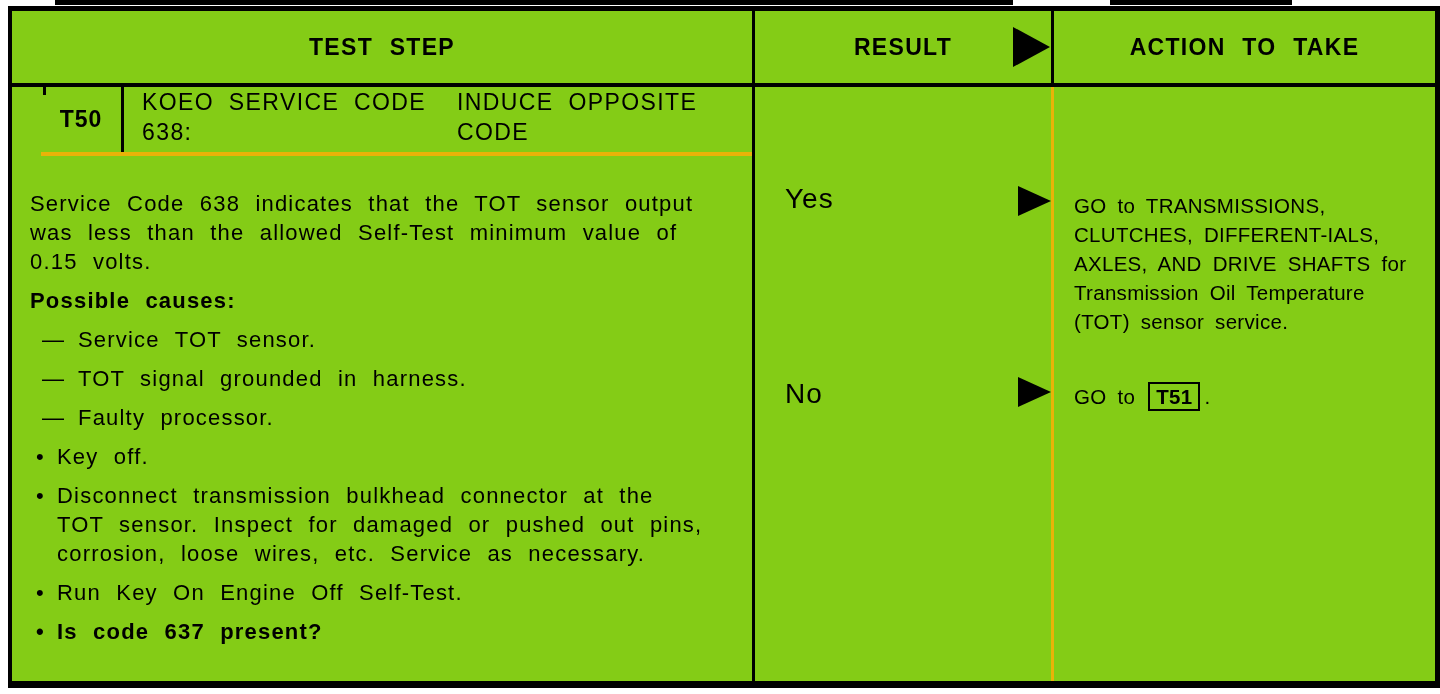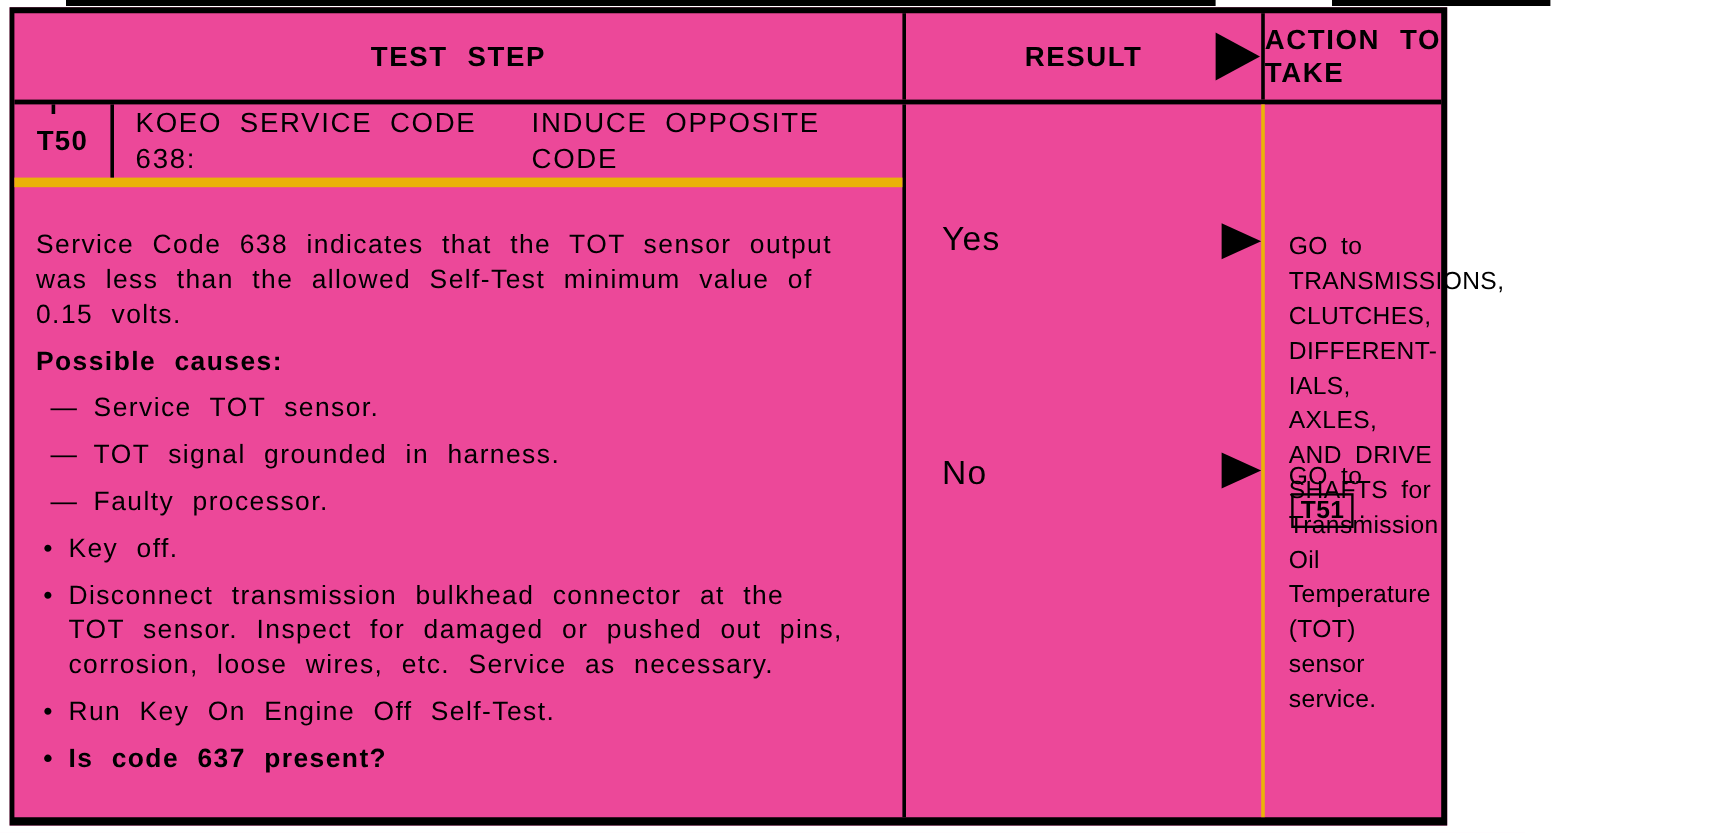--- a/index.html
+++ b/index.html
@@ -7,22 +7,22 @@
   .page {
     position:relative; width:1440px; height:694px; background:#ffffff;
     font-family:"Liberation Sans", sans-serif; color:#000; overflow:hidden;
   }
   .artifact { position:absolute; background:#000; z-index:3; }
   .art-top-1 { left:55px;  top:0; width:958px; height:5px; }
   .art-top-2 { left:1110px; top:0; width:182px; height:5px; }
   .art-tick  { left:43px; top:87px; width:3px; height:8px; }
 
   .dtable {
-    position:absolute; left:8px; top:6px; width:1198px; height:682px;
-    background:#ec4899; border:4px solid #000;
+    position:absolute; left:8px; top:6px; width:1432px; height:682px;
+    background:#84cc16; border:4px solid #000;
     border-top-width:5px; border-right-width:5px; border-bottom-width:7px;
     display:flex; flex-direction:column; z-index:1;
   }
 
   
   .header-row { display:flex; flex:0 0 76px; border-bottom:4px solid #000; }
   .hcell {
     display:flex; align-items:center; justify-content:center;
     font-weight:bold; font-size:23px; letter-spacing:1.3px; word-spacing:9px;
   }
@@ -38,21 +38,21 @@
   }
   .header-arrow {
     right:1px; top:50%; transform:translateY(-50%);
     border-top-width:20px; border-bottom-width:20px; border-left-width:37px;
   }
 
   
   .body-row { display:flex; flex:1 1 auto; }
   .col-test-body { width:743px; border-right:3px solid #000; display:flex; flex-direction:column; }
 
-  .step-row { display:flex; flex:0 0 69px; border-bottom:8px solid #eab308; }
+  .step-row { display:flex; flex:0 0 69px; border-bottom:4px solid #eab308;margin-left:29px; }
   .step-id-cell {
     width:83px; border-right:3px solid #000; display:flex; align-items:center;
     justify-content:center; font-weight:bold; font-size:23px; letter-spacing:1px;
   }
   .step-title-cell {
     flex:1; display:flex; flex-direction:row; justify-content:center;
     padding-left:18px; font-size:23px; line-height:30px;
     letter-spacing:1.4px; word-spacing:7px;
   }
 

